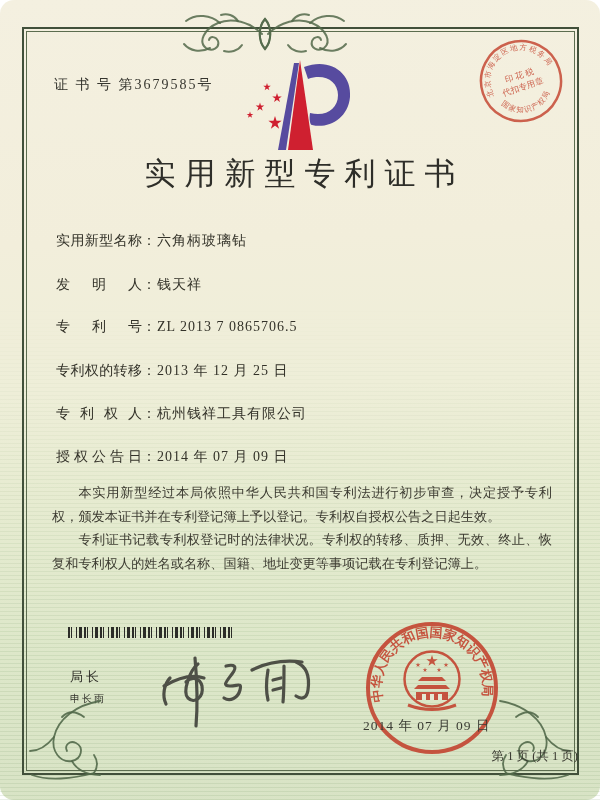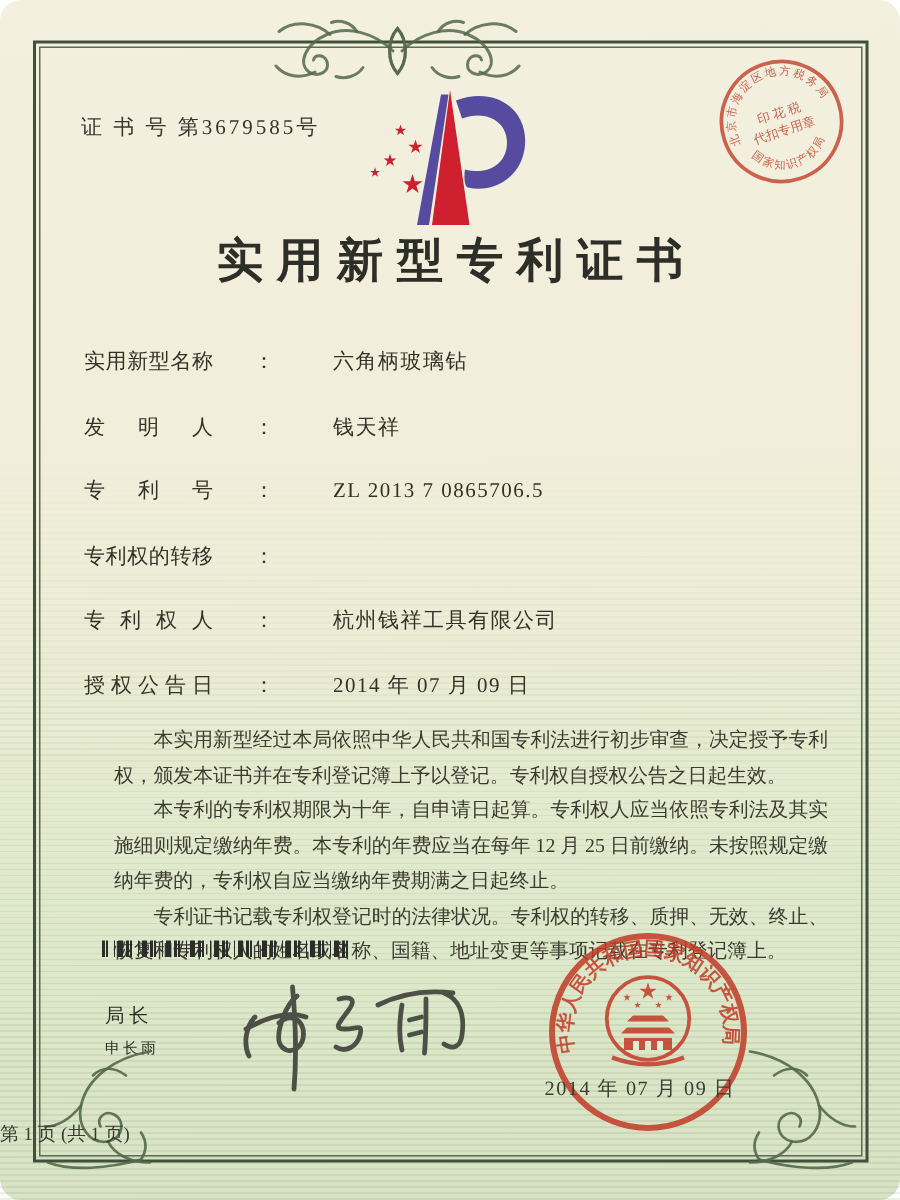--- a/index.html
+++ b/index.html
@@ -9,35 +9,35 @@
     background:linear-gradient(178deg,#f4f0e0 0%,#f2eedb 30%,#eeeed8 48%,#e6ebd0 62%,#dde7c9 80%,#d8e3c5 100%);border-radius:14px;}
   .waves{position:absolute;inset:0;pointer-events:none;
     background:repeating-linear-gradient(0deg,rgba(110,150,95,0.14) 0 1px,rgba(255,255,255,0) 1px 4px);
     -webkit-mask-image:linear-gradient(to bottom,transparent 0%,transparent 38%,rgba(0,0,0,.55) 60%,#000 85%);
     mask-image:linear-gradient(to bottom,transparent 0%,transparent 38%,rgba(0,0,0,.55) 60%,#000 85%);}
   .frame{position:absolute;left:22px;top:27px;right:21px;bottom:25px;
     border:2px solid #41503a;}
   .frame::before{content:"";position:absolute;inset:2px;border:1px solid #5c6d4f;}
   .abs{position:absolute;}
   .cert-no{left:54px;top:76px;font-size:14px;letter-spacing:2px;color:#35352e;}
-  .title{left:0;right:0;top:153px;text-align:center;font-size:31px;font-weight:700;
+  .title{left:0;right:0;top:153px;text-align:center;font-size:31px;font-weight:400;
     letter-spacing:9px;color:#2e2e29;padding-left:9px;}
-  .field{left:56px;right:40px;display:flex;align-items:baseline;font-size:14px;color:#333229;gap:27px;}
+  .field{left:56px;right:40px;display:flex;align-items:baseline;font-size:14px;color:#333229;}
   .field .lab{display:inline-block;width:86px;text-align:justify;text-align-last:justify;flex:none;}
   .field .col{flex:none;}
-  .field .val{margin-left:12px;letter-spacing:1px;}
+  .field .val{margin-left:1px;letter-spacing:1px;}
   .paras{left:52px;right:48px;top:481px;font-size:13.2px;line-height:23.5px;
-    color:#3c3b31;text-align:justify;margin-left:24px;}
+    color:#3c3b31;text-align:justify;}
   .paras p{margin:0;text-indent:2em;}
   .barcode{left:68px;top:627px;width:164px;height:11px;
     background:repeating-linear-gradient(90deg,#2c2d28 0 2px,transparent 2px 3px,#2c2d28 3px 4px,transparent 4px 8px,#2c2d28 8px 9px,transparent 9px 11px,#2c2d28 11px 14px,transparent 14px 16px);}
   .sig-title{left:70px;top:668px;font-size:13px;letter-spacing:3px;color:#2f2f28;}
   .sig-name{left:70px;top:692px;font-size:10px;letter-spacing:2px;color:#2f2f28;}
   .seal-date{left:363px;top:717px;font-size:13.5px;letter-spacing:1px;color:#3a3b33;font-weight:500;z-index:5;}
-  .footer{left:0;right:0;top:748px;text-align:left;padding-right:22px;font-size:12.5px;color:#3a3a31;}
+  .footer{left:0;right:0;top:748px;text-align:right;padding-right:22px;font-size:12.5px;color:#3a3a31;}
   svg{position:absolute;overflow:visible;}
   .orn path,.orn circle{stroke:#52694a;fill:none;stroke-width:2;stroke-linecap:round;opacity:.85;}
   .fl path{stroke:#52694a;fill:none;stroke-width:1.8;stroke-linecap:round;opacity:.9;}
   text{font-family:"Liberation Serif","DejaVu Serif",serif;}
 </style>
 </head>
 <body>
 
 <div class="page">
   <div class="waves"></div>
@@ -96,35 +96,35 @@
       <span class="val">钱天祥</span>
   </div>
   <div class="abs field" style="top:318px">
     <span class="lab">专 利 号</span>
       <span class="col">：</span>
       <span class="val">ZL 2013 7 0865706.5</span>
   </div>
   <div class="abs field" style="top:362px">
     <span class="lab">专利权的转移</span>
       <span class="col">：</span>
+      <span class="val">2013 年 12 月 25 日</span>
   </div>
   <div class="abs field" style="top:405px">
     <span class="lab">专 利 权 人</span>
       <span class="col">：</span>
       <span class="val">杭州钱祥工具有限公司</span>
   </div>
   <div class="abs field" style="top:448px">
     <span class="lab">授权公告日</span>
       <span class="col">：</span>
       <span class="val">2014 年 07 月 09 日</span>
   </div>
 
   <div class="abs paras">
     <p>本实用新型经过本局依照中华人民共和国专利法进行初步审查，决定授予专利权，颁发本证书并在专利登记簿上予以登记。专利权自授权公告之日起生效。</p>
-    <p>本专利的专利权期限为十年，自申请日起算。专利权人应当依照专利法及其实施细则规定缴纳年费。本专利的年费应当在每年 12 月 25 日前缴纳。未按照规定缴纳年费的，专利权自应当缴纳年费期满之日起终止。</p>
     <p>专利证书记载专利权登记时的法律状况。专利权的转移、质押、无效、终止、恢复和专利权人的姓名或名称、国籍、地址变更等事项记载在专利登记簿上。</p>
   </div>
 
   <div class="abs barcode"></div>
 
   <div class="abs sig-title">局长</div>
   <div class="abs sig-name">申长雨</div>
 
   <svg style="left:140px;top:640px;" width="200" height="100" viewBox="0 0 200 100">
     <g fill="none" stroke="#43443d" stroke-width="3.2" stroke-linecap="round" opacity="0.92">

